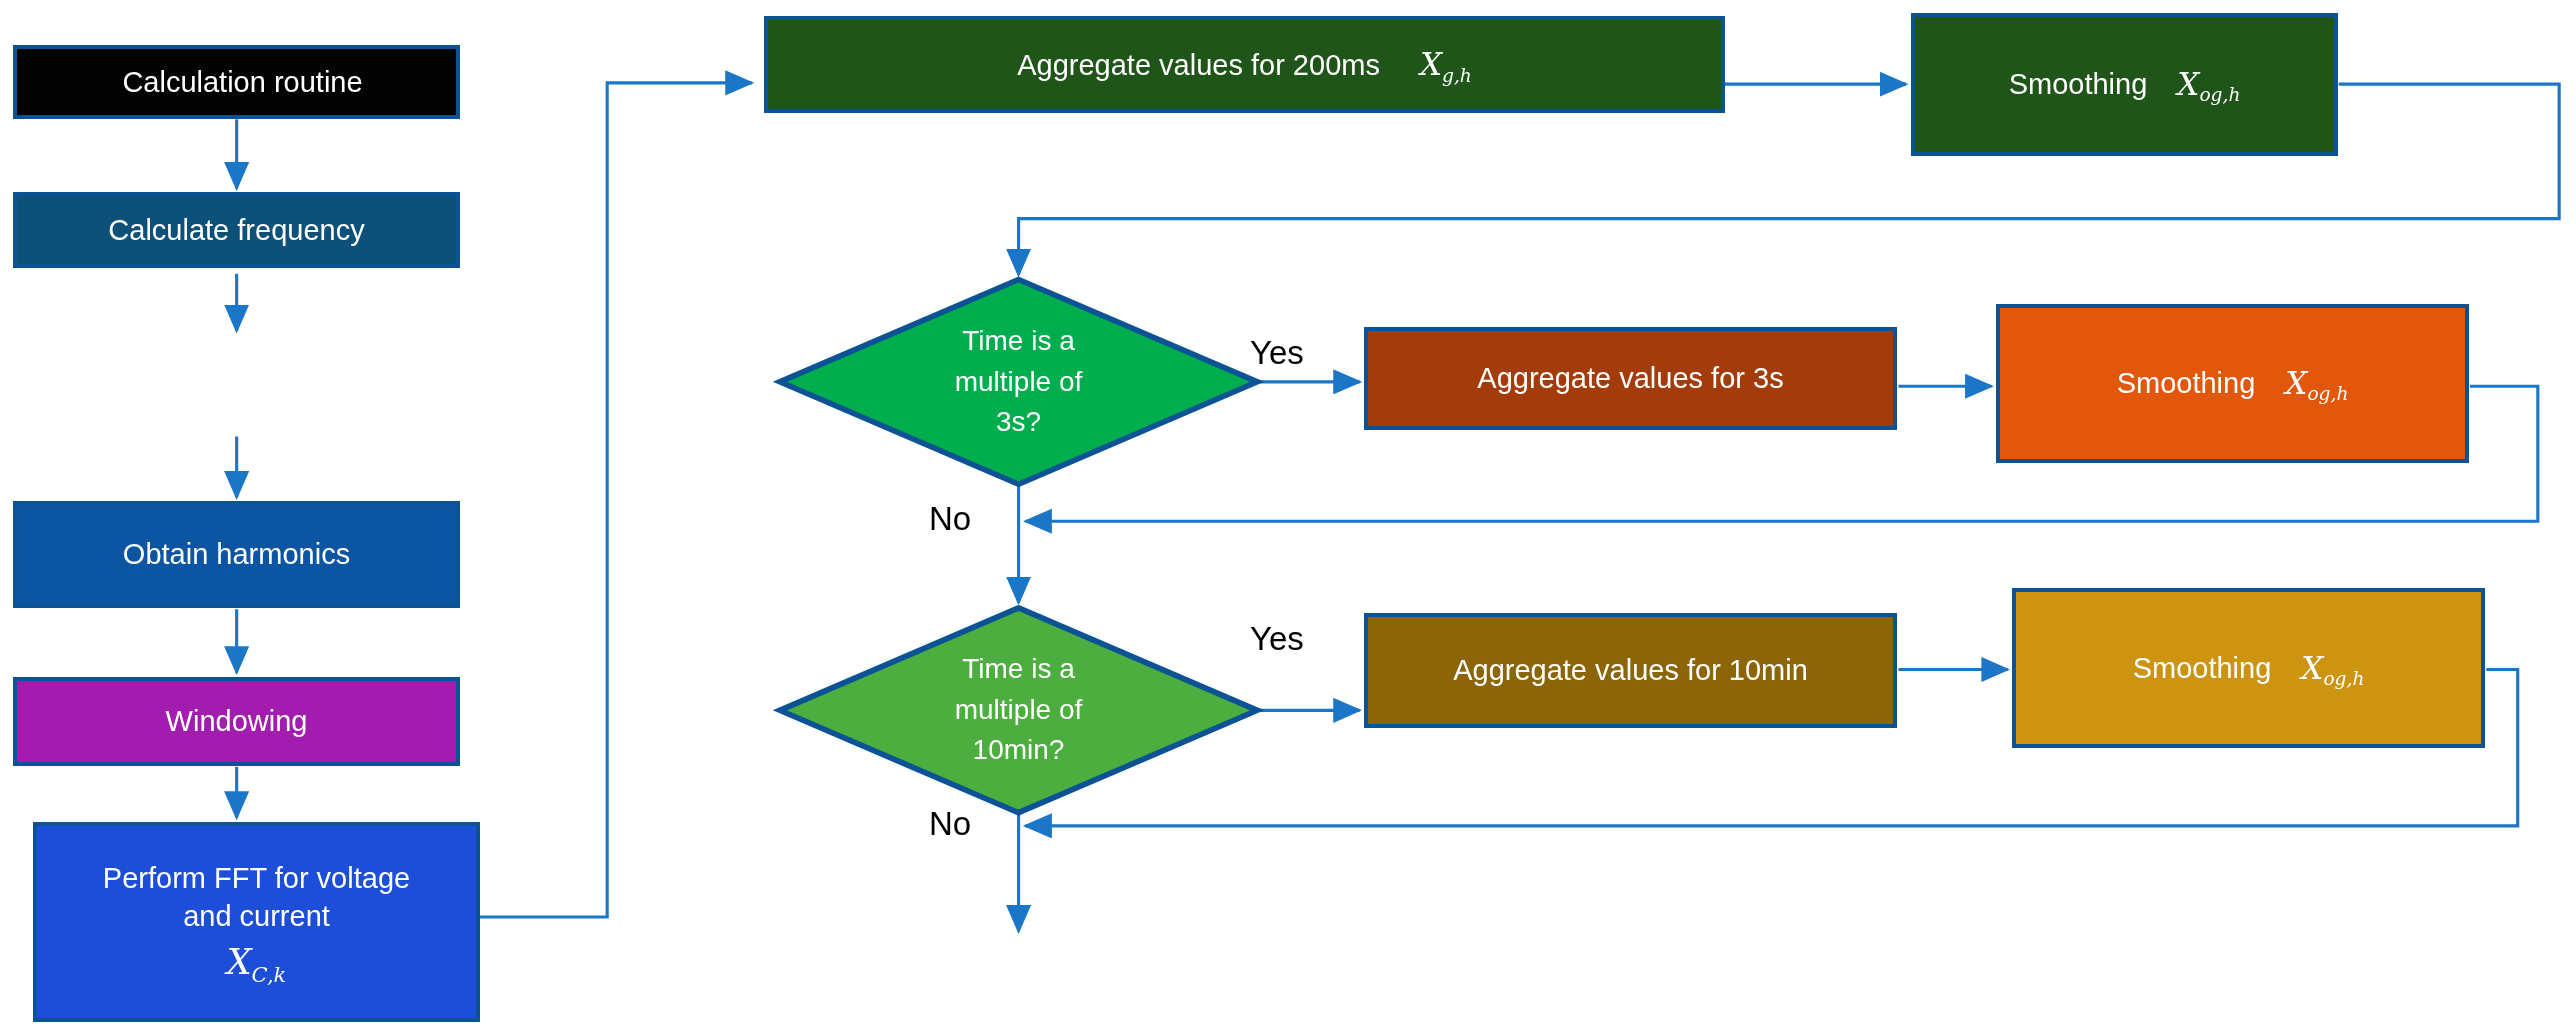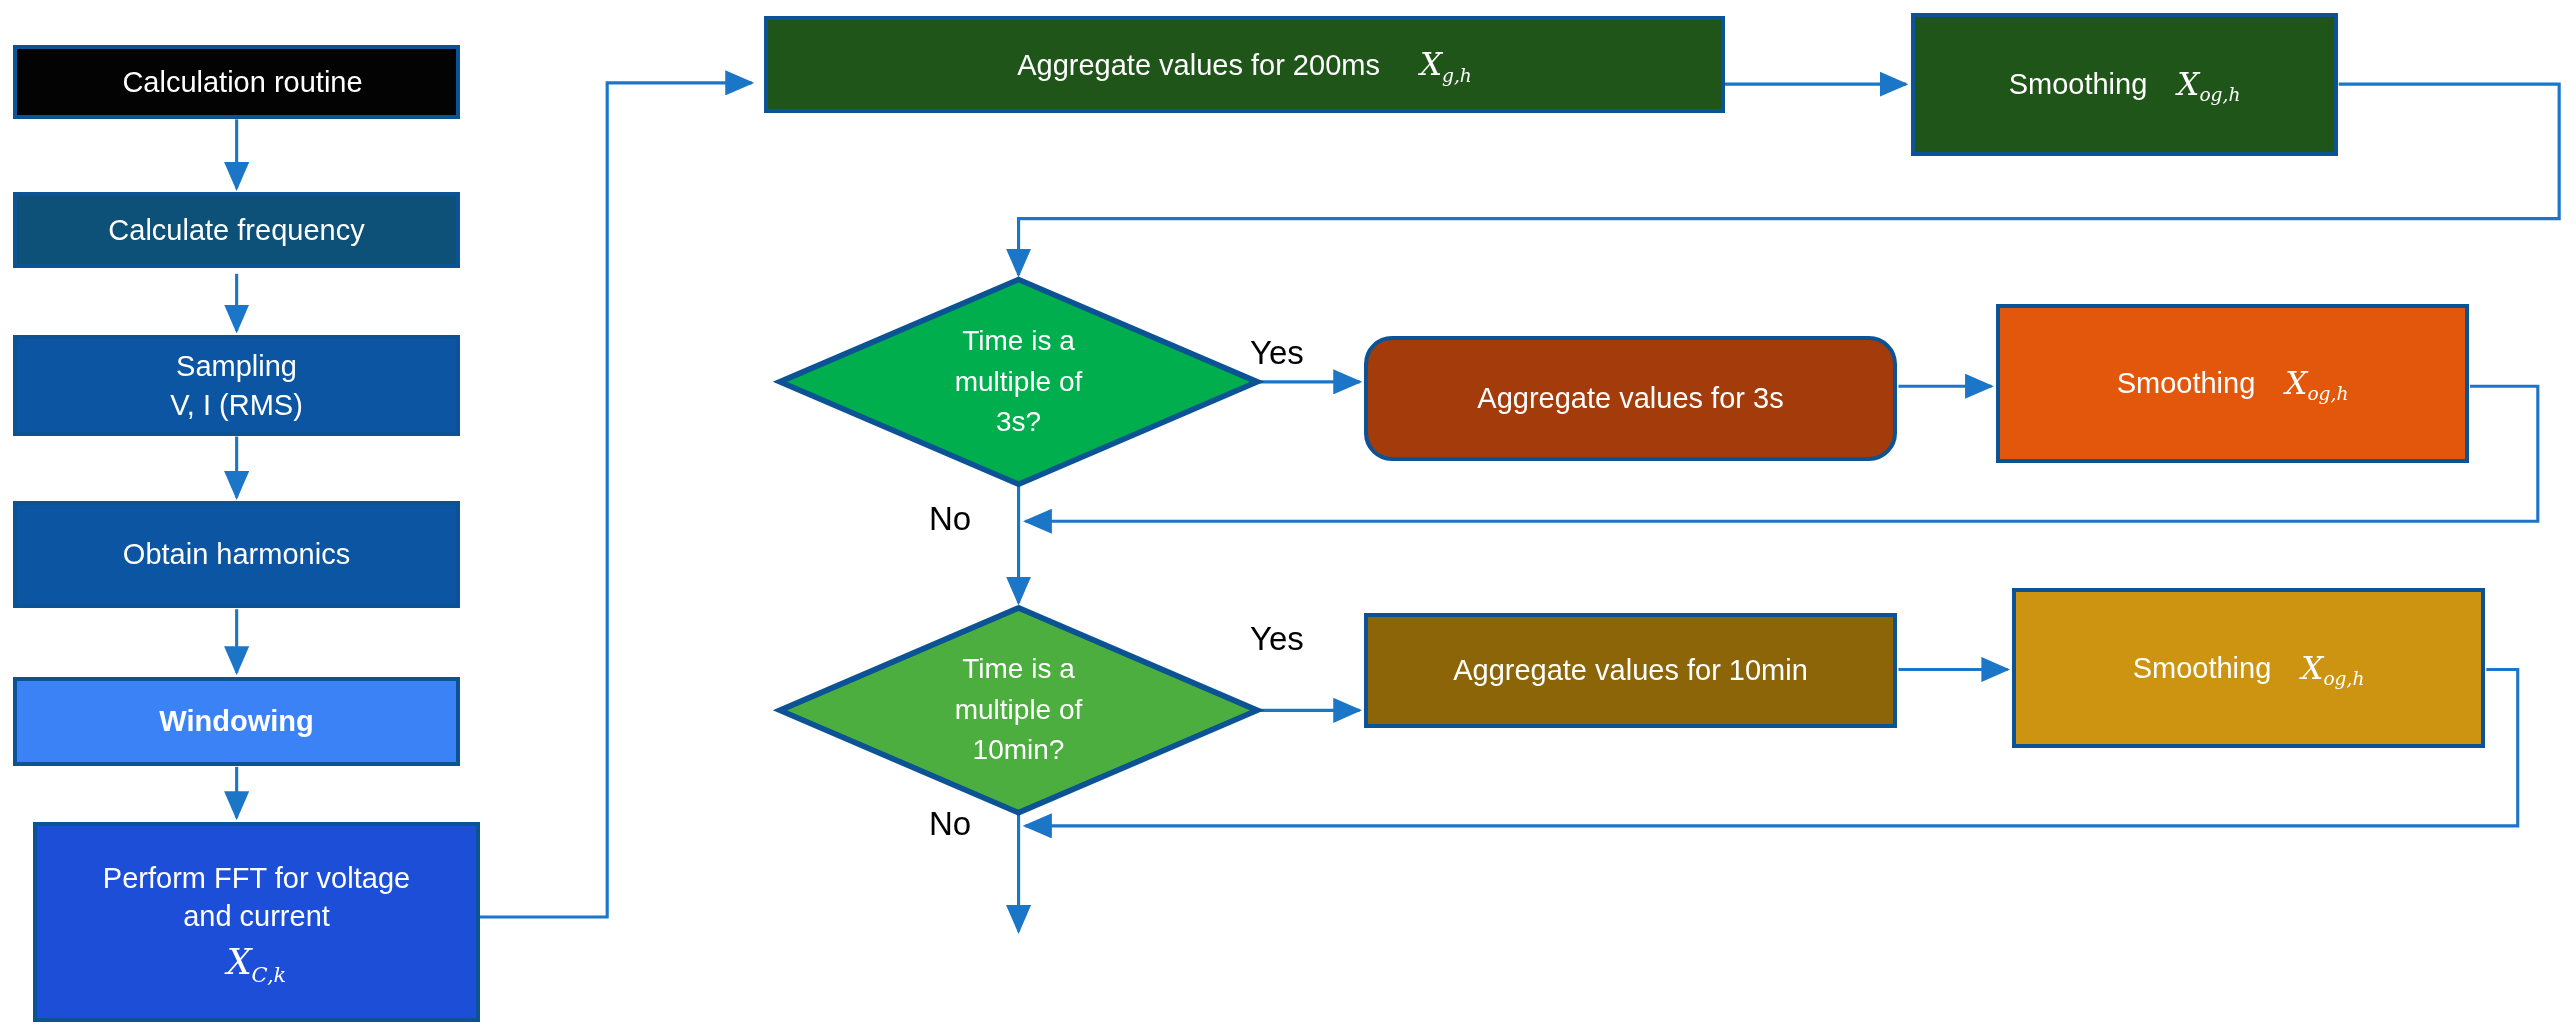--- a/index.html
+++ b/index.html
@@ -21,21 +21,21 @@
     align-items:center;
     justify-content:center;
     text-align:center;
     font-size:29px;
     line-height:1.32;
   }
   .row{display:flex;flex-direction:row;align-items:center;justify-content:center;}
   .fill-black{background:#030303;}
   .fill-deepteal{background:#0D5078;}
   .fill-blue{background:#0B55A3;}
-  .fill-cyanblue{background:#3b82f6;font-weight:bold;}
+  .fill-cyanblue{background:#a21caf;}
   .fill-lightblue{background:#1d4ed8;margin-left:20px;}
   .fill-darkgreen{background:#1F5519;}
   .fill-brown{background:#A33B0B;}
   .fill-orange{background:#E2570C;}
   .fill-mustard{background:#8B6508;}
   .fill-gold{background:#CC9410;}
   .var{
     font-family:"DejaVu Serif",serif;
     font-style:italic;
     margin-left:40px;
@@ -102,24 +102,20 @@
   </svg>
 
   <div class="node fill-black" style="left:13px;top:45px;width:447px;height:74px;padding-left:12px;">
     <span>Calculation routine</span>
   </div>
 
   <div class="node fill-deepteal" style="left:13px;top:192px;width:447px;height:76px;">
     <span>Calculate frequency</span>
   </div>
 
-  <div class="node fill-blue" style="left:13px;top:335px;width:447px;height:101px;">
-    <span>Sampling</span>
-    <span>V, I (RMS)</span>
-  </div>
 
   <div class="node fill-blue" style="left:13px;top:501px;width:447px;height:107px;">
     <span>Obtain harmonics</span>
   </div>
 
   <div class="node fill-cyanblue" style="left:13px;top:677px;width:447px;height:89px;">
     <span>Windowing</span>
   </div>
 
   <div class="node fill-lightblue" style="left:13px;top:822px;width:447px;height:200px;">
@@ -150,21 +146,21 @@
   <div class="diamond-label" style="left:855px;top:313px;height:138px;">
     <span>Time is a</span>
     <span>multiple of</span>
     <span>3s?</span>
   </div>
 
   <div class="branch-label" style="left:1250px;top:334px;">Yes</div>
 
   <div class="branch-label" style="left:903px;top:500px;width:94px;text-align:center;">No</div>
 
-  <div class="node fill-brown" style="left:1364px;top:336px;width:533px;height:125px;border-radius:28px;">
+  <div class="node fill-brown" style="left:1364px;top:327px;width:533px;height:103px;">
     <span>Aggregate values for 3s</span>
   </div>
 
   <div class="node row fill-orange" style="left:1996px;top:304px;width:473px;height:159px;">
     <span>Smoothing</span>
     <span class="var" style="margin-left:30px;">
         <span>X</span>
         <sub>og,h</sub>
       </span>
   </div>

